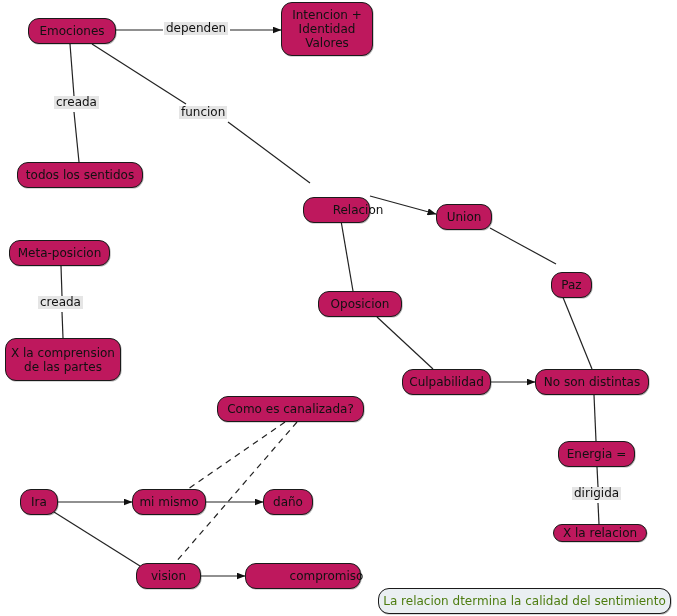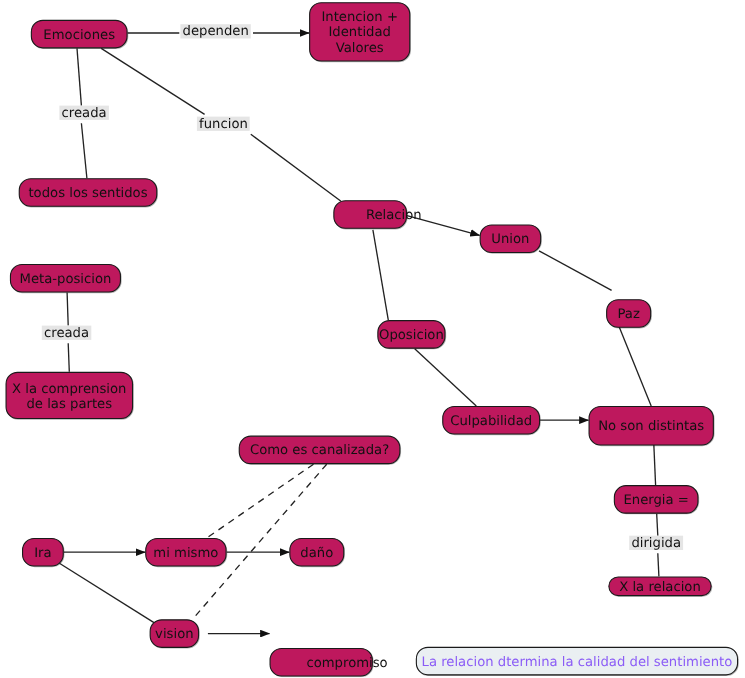--- a/index.html
+++ b/index.html
@@ -53,21 +53,21 @@
     padding: 0 2px;
     white-space: nowrap;
     z-index: 2;
   }
   .note {
     position: absolute;
     box-sizing: border-box;
     background: #eaeff2;
     border: 1px solid #1a1a1a;
     border-radius: 11px;
-    color: #8b5cf6;
+    color: #4d7c0f;
     font-family: "DejaVu Sans", sans-serif;
     font-size: 12px;
     display: flex;
     align-items: center;
     justify-content: center;
     z-index: 3;
     box-shadow: 0.6px 0.6px 0 rgba(0,0,0,0.30);
   }
 </style>
 </head>
@@ -106,34 +106,34 @@
     </svg>
   <div id="nodes-layer">
       <div class="node" style="left: 28px; top: 18px; width: 88px; height: 26px;">Emociones</div>
       <div class="node" style="left: 281px; top: 2px; width: 92px; height: 54px;">Intencion +
 Identidad
 Valores</div>
       <div class="node" style="left: 17px; top: 162px; width: 126px; height: 26px;">todos los sentidos</div>
       <div class="node" style="left: 9px; top: 240px; width: 101px; height: 26px;">Meta-posicion</div>
       <div class="node" style="left: 5px; top: 338px; width: 116px; height: 43px;">X la comprension
 de las partes</div>
-      <div class="node" style="left: 303px; top: 182px; width: 67px; height: 26px; padding-left: 43px;">Relacion</div>
+      <div class="node" style="left: 303px; top: 197px; width: 67px; height: 26px; padding-left: 43px;">Relacion</div>
       <div class="node" style="left: 436px; top: 204px; width: 56px; height: 26px;">Union</div>
       <div class="node" style="left: 541px; top: 272px; width: 41px; height: 26px; margin-left: 10px;">Paz</div>
-      <div class="node" style="left: 318px; top: 291px; width: 62px; height: 26px; margin-left: 25px;">Oposicion</div>
+      <div class="node" style="left: 318px; top: 291px; width: 84px; height: 26px;">Oposicion</div>
       <div class="node" style="left: 402px; top: 369px; width: 89px; height: 26px;">Culpabilidad</div>
-      <div class="node" style="left: 535px; top: 369px; width: 114px; height: 36px; text-align: center;">No son distintas</div>
+      <div class="node" style="left: 535px; top: 369px; width: 114px; height: 26px; text-align: center;">No son distintas</div>
       <div class="node" style="left: 558px; top: 441px; width: 77px; height: 26px;">Energia =</div>
       <div class="node" style="left: 553px; top: 524px; width: 94px; height: 18px;">X la relacion</div>
       <div class="node" style="left: 217px; top: 396px; width: 147px; height: 26px;">Como es canalizada?</div>
       <div class="node" style="left: 20px; top: 489px; width: 38px; height: 26px;">Ira</div>
       <div class="node" style="left: 132px; top: 489px; width: 74px; height: 26px;">mi mismo</div>
       <div class="node" style="left: 263px; top: 489px; width: 50px; height: 26px;">daño</div>
-      <div class="node" style="left: 136px; top: 563px; width: 45px; height: 26px;">vision</div>
-      <div class="node" style="left: 245px; top: 589px; width: 94px; height: 26px; padding-left: 47px;">compromiso</div>
+      <div class="node" style="left: 136px; top: 563px; width: 65px; height: 26px;">vision</div>
+      <div class="node" style="left: 245px; top: 563px; width: 116px; height: 26px; padding-left: 47px;">compromiso</div>
       <div class="note" style="left: 378px; top: 588px; width: 293px; height: 26px;">La relacion dtermina la calidad del sentimiento</div>
     </div>
   <div id="labels-layer">
       <span class="edge-label" style="left: 164px; top: 22px;">dependen</span>
       <span class="edge-label" style="left: 54px; top: 96px;">creada</span>
       <span class="edge-label" style="left: 179px; top: 106px;">funcion</span>
       <span class="edge-label" style="left: 38px; top: 296px;">creada</span>
       <span class="edge-label" style="left: 572px; top: 487px;">dirigida</span>
     </div>
 </div>

